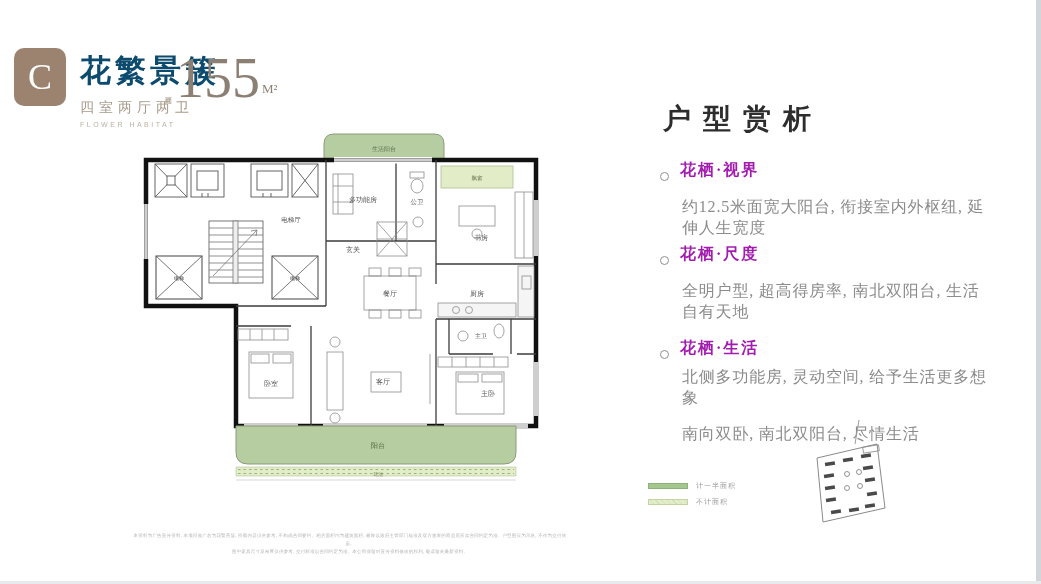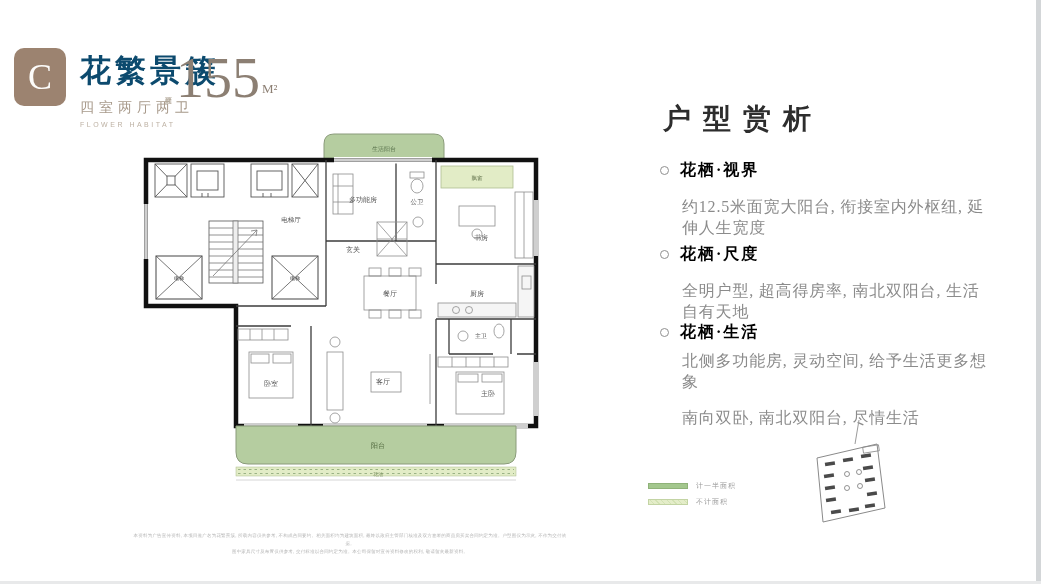--- a/index.html
+++ b/index.html
@@ -20,27 +20,27 @@
   .area-block { position:absolute; left:163px; top:52px; display:flex; align-items:flex-end;text-align:center; }
   .area-prefix { writing-mode:vertical-rl; font-size:7px; color:#b0a596; letter-spacing:1px; margin:0 3px 12px 0; }
   .area-value { font-size:56px; line-height:0.95; color:#8c7f73; }
   .area-unit { font-size:13px; color:#8c7f73; margin:0 0 8px 2px; }
 
   
   .panel { position:absolute; left:660px; top:0; width:330px; height:552px; }
   .panel-heading { position:absolute; left:3px; top:100px; font-size:28px; font-weight:bold;
                    color:#2d2d2d; letter-spacing:12px; }
   .section { position:absolute; left:0; }
-  .sec-title { display:flex; align-items:center; font-size:16px; font-weight:bold; color:#000000; letter-spacing:2px; }
+  .sec-title { display:flex; align-items:flex-end; font-size:16px; font-weight:bold; color:#a21caf; letter-spacing:2px; }
   .bullet-ring { display:inline-block; width:9px; height:9px; border:1.5px solid #8f8f8f; border-radius:50%;
                  margin-right:11px; background:#fff; }
   .sec-line { margin:0 0 0 22px; font-size:16px; color:#8b8b8b; letter-spacing:0.8px; }
   .s1 { top:160px; } .s1 .sec-line { margin-top:16px; }
   .s2 { top:244px; } .s2 .l1 { margin-top:16px; } .s2 .l2 { margin-top:15px; }
-  .s3 { top:322px; } .s3 .l1 { margin-top:8px; } .s3 .l2 { margin-top:15px; }
+  .s3 { top:338px; } .s3 .l1 { margin-top:8px; } .s3 .l2 { margin-top:15px; }
 
   
   .legend { position:absolute; left:648px; top:481px; }
   .legend-row { display:flex; align-items:center; margin-bottom:6px; }
   .swatch { width:40px; height:6px; margin-right:8px; }
   .swatch-dark { background:#a3c78d; border:0.5px solid #8fb279; }
   .swatch-light { background:repeating-linear-gradient(45deg,#e4edc9 0 3px,#d3e2b4 3px 4px); border:0.5px solid #c3d4a4; }
   .legend-label { font-size:7px; color:#9a9a9a; letter-spacing:1px; }
 
   

